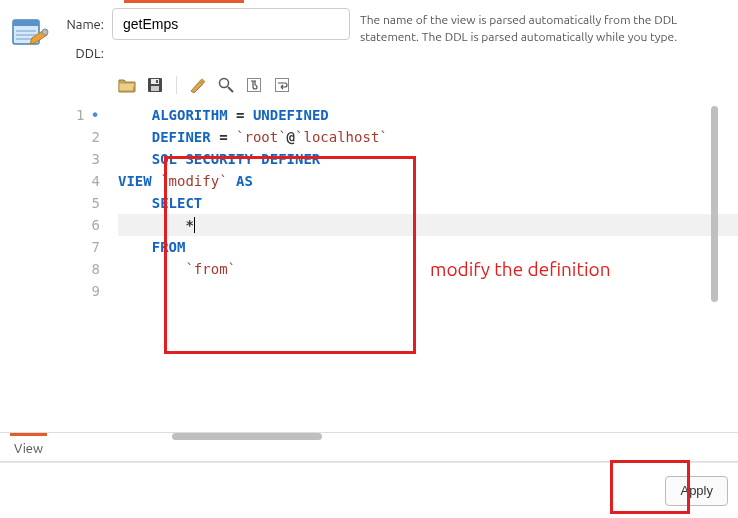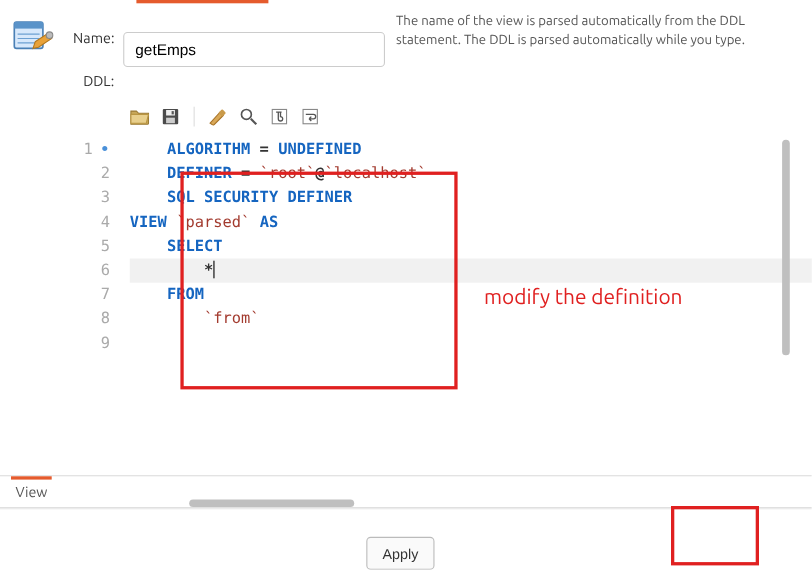--- a/index.html
+++ b/index.html
@@ -58,21 +58,20 @@
     font-size: 13px;
   }
   .name-input {
     flex: 1;
     height: 32px;
     padding: 4px 10px;
     border: 1px solid #ccc;
     border-radius: 4px;
     font-size: 14px;
     background: #fff;
-    margin-top: 21px;
   }
   .ddl-area {
     position: relative;
     margin-left: 60px;
     margin-right: 18px;
   }
   .toolbar {
     display: flex;
     align-items: center;
     gap: 2px;
@@ -157,21 +156,21 @@
   }
   .red-box-1 {
     position: absolute;
     border: 3px solid #e02020;
     left: 164px; top: 156px;
     width: 252px; height: 198px;
     pointer-events: none;
   }
   .annotation {
     position: absolute;
-    left: 440px; top: 258px;
+    left: 430px; top: 258px;
     color: #e02020;
     font-size: 19px;
   }
   .tab-row {
     border-top: 1px solid #ddd;
     border-bottom: 1px solid #ddd;
     padding: 0 10px;
     height: 30px;
     display: flex;
     align-items: flex-end;
@@ -189,21 +188,20 @@
   .button-row {
     position: absolute;
     left: 0; right: 0; bottom: 0;
     height: 56px;
     display: flex;
     align-items: center;
     justify-content: flex-end;
     padding-right: 10px;
     gap: 8px;
     border-top: 1px solid #e8e8e8;
-    flex-direction: column;
   }
   .btn {
     height: 30px;
     padding: 0 14px;
     border: 1px solid #bbb;
     background: #fafafa;
     border-radius: 4px;
     font-size: 13px;
     cursor: pointer;
     color: #333;
@@ -306,21 +304,21 @@
         <div class="ln">5</div>
         <div class="ln">6</div>
         <div class="ln">7</div>
         <div class="ln">8</div>
         <div class="ln">9</div>
       </div>
     <div class="code" id="code">
         <div class="line"><span>    </span><span class="kw">ALGORITHM</span><span class="tk"> = </span><span class="kw">UNDEFINED</span></div>
         <div class="line"><span>    </span><span class="kw">DEFINER</span><span class="tk"> = </span><span class="str">`root`</span><span class="tk">@</span><span class="str">`localhost`</span></div>
         <div class="line"><span>    </span><span class="kw">SQL SECURITY DEFINER</span></div>
-        <div class="line"><span class="kw">VIEW</span><span class="tk"> </span><span class="str">`parsed`</span><span class="tk"> </span><span class="kw">AS</span></div>
+        <div class="line"><span class="kw">VIEW</span><span class="tk"> </span><span class="str">`modify`</span><span class="tk"> </span><span class="kw">AS</span></div>
         <div class="line"><span>    </span><span class="kw">SELECT </span></div>
         <div class="line"><div class="hl-line"></div><span>        </span><span class="tk">*</span><span class="cursor"></span></div>
         <div class="line"><span>    </span><span class="kw">FROM</span></div>
         <div class="line"><span>        </span><span class="str">`from`</span></div>
       </div>
     <div class="vscroll"></div>
     <div class="hscroll"></div>
   </div>
 </div>
 

